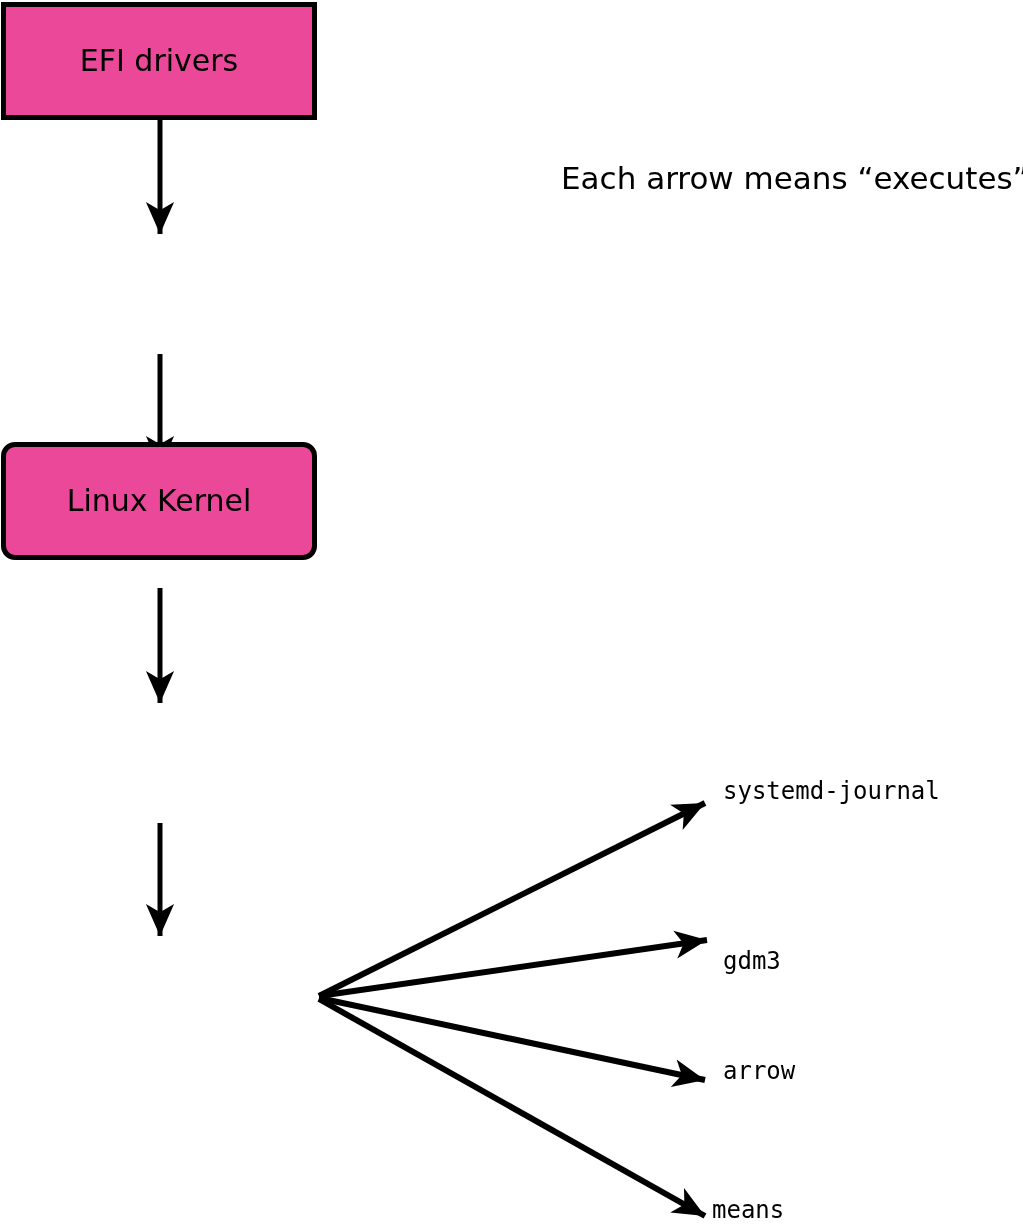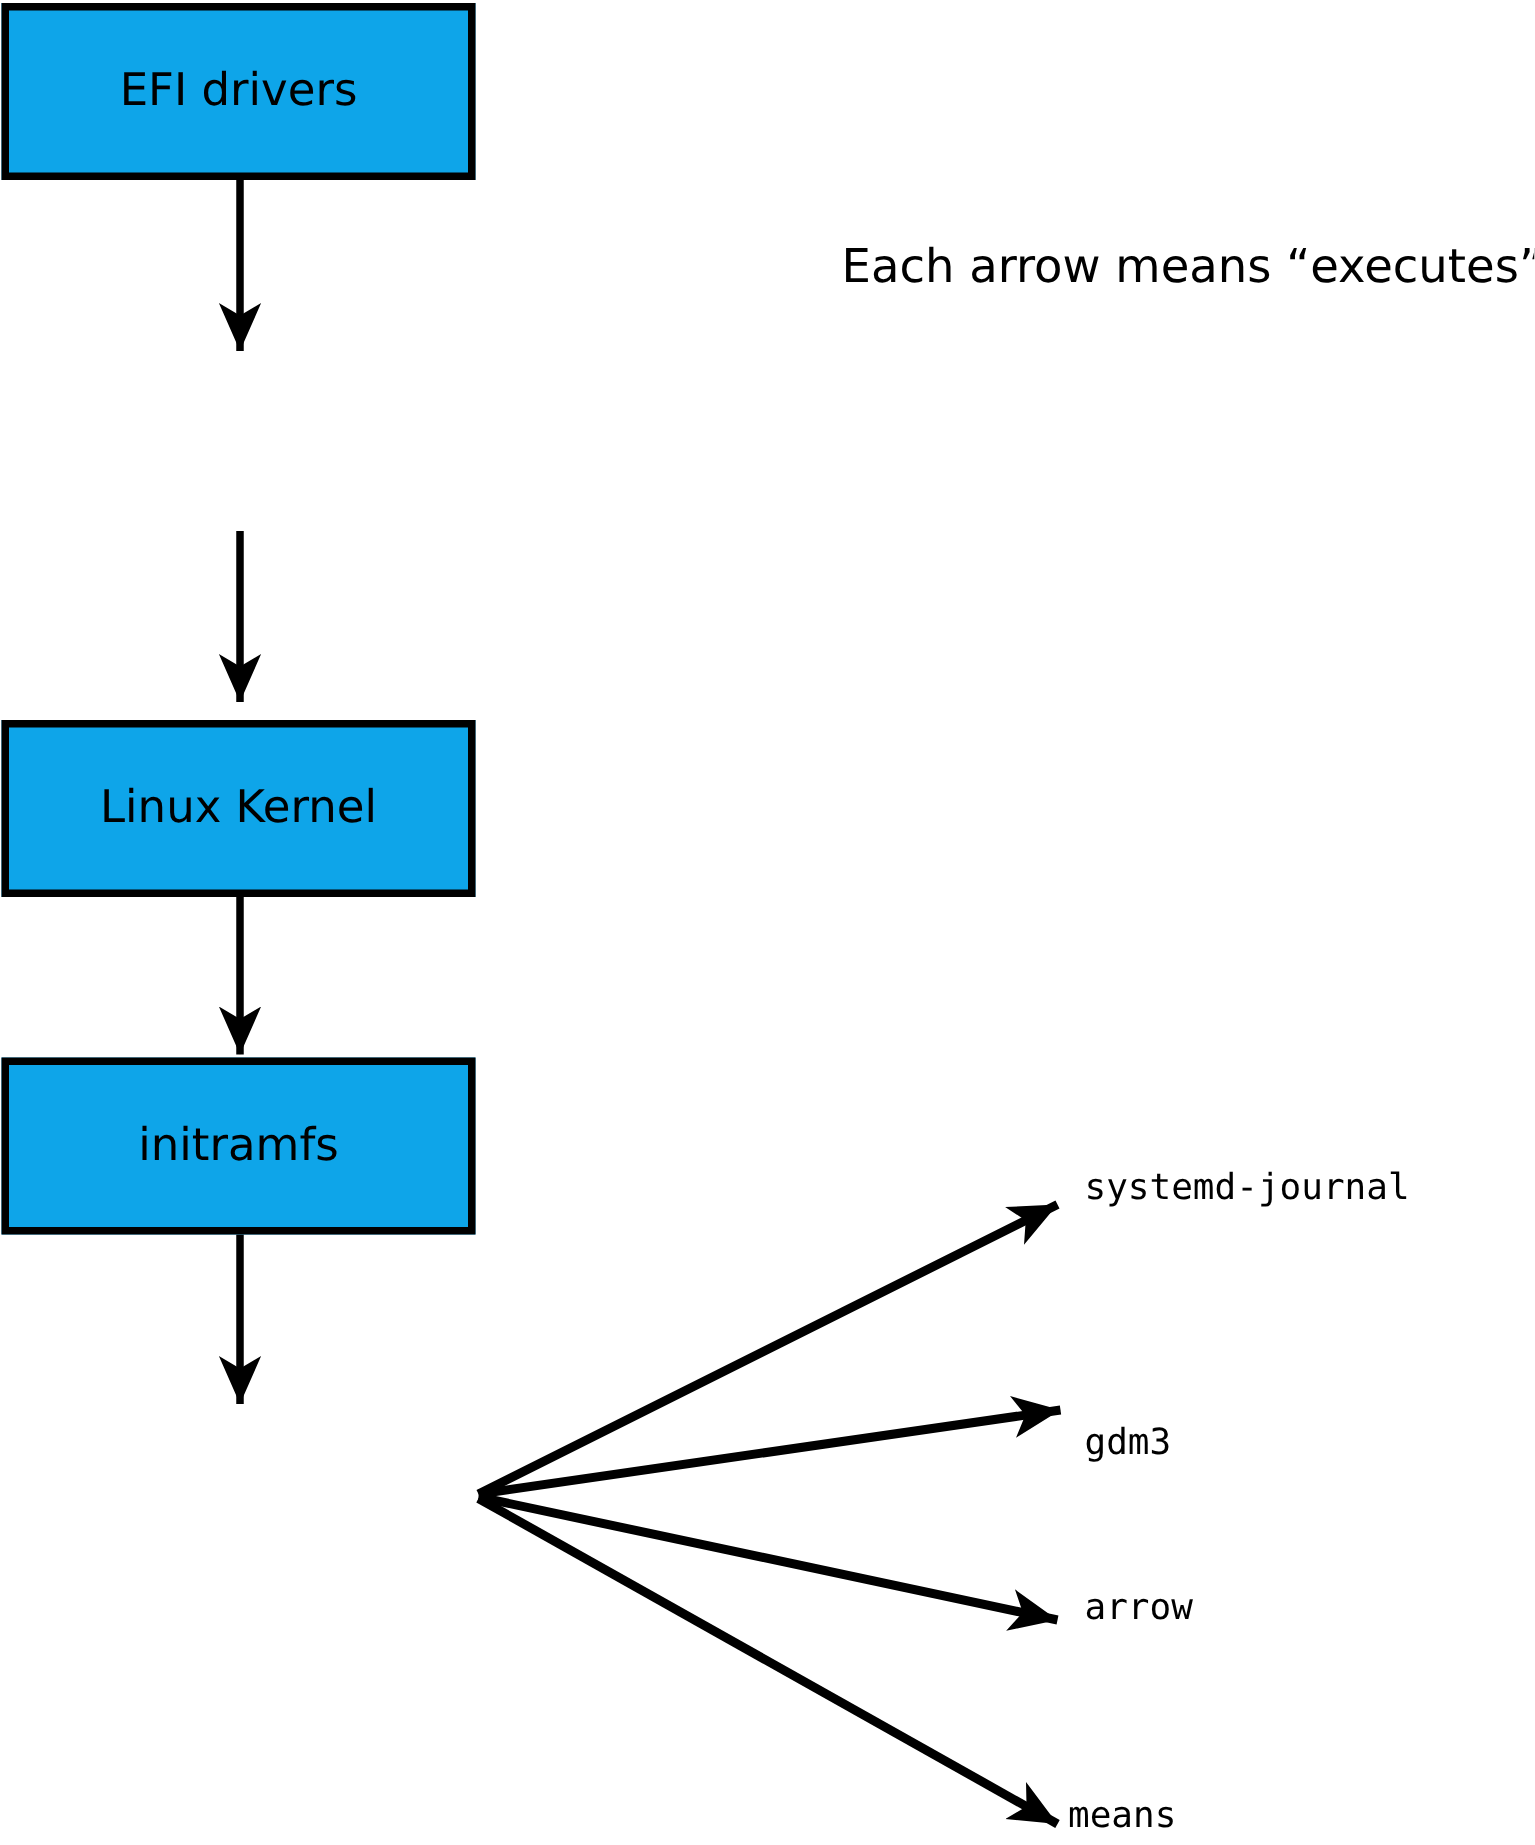--- a/index.html
+++ b/index.html
@@ -28,30 +28,30 @@
   }
   .arrows line.vert { stroke-width: 5; }
   .arrows line.diag { stroke-width: 6; }
   .box {
     position: absolute;
     left: 1px;
     width: 316px;
     height: 118px;
     box-sizing: border-box;
     border: 5px solid #000000;
-    background: #0ea5e9;
+    background: #ec4899;
     display: flex;
     align-items: center;
     justify-content: center;
     font-size: 30px;
     line-height: 1;
   }
   .box-efi       { top: 2px; }
   .box-boot      { top: 236px; }
-  .box-kernel    { top: 480px; }
+  .box-kernel    { top: 442px; border-radius: 14px; }
   .box-initramfs { top: 705px; }
   .box-systemd   { top: 938px; }
   .svc {
     position: absolute;
     font-family: "DejaVu Sans Mono", "Liberation Mono", monospace;
     font-size: 24px;
     line-height: 38px;
     white-space: nowrap;
   }
   .svc-journal { left: 723px; top: 772px; }
@@ -89,23 +89,20 @@
     <line class="diag" x1="319" y1="998" x2="705" y2="1080" marker-end="url(#ah)"></line>
     <line class="diag" x1="319" y1="999" x2="705" y2="1216" marker-end="url(#ah)"></line>
   </svg>
 
   <div class="box box-efi">
     <span>EFI drivers</span>
   </div>
   <div class="box box-kernel">
     <span>Linux Kernel</span>
   </div>
-  <div class="box box-initramfs">
-    <span>initramfs</span>
-  </div>
 
   <div class="svc svc-journal">systemd-journal</div>
   <div class="svc svc-gdm3">gdm3</div>
   <div class="svc svc-getty">arrow</div>
   <div class="svc svc-sshd">means</div>
 
   <div class="note">Each arrow means “executes”.</div>
 
 </div>
 

